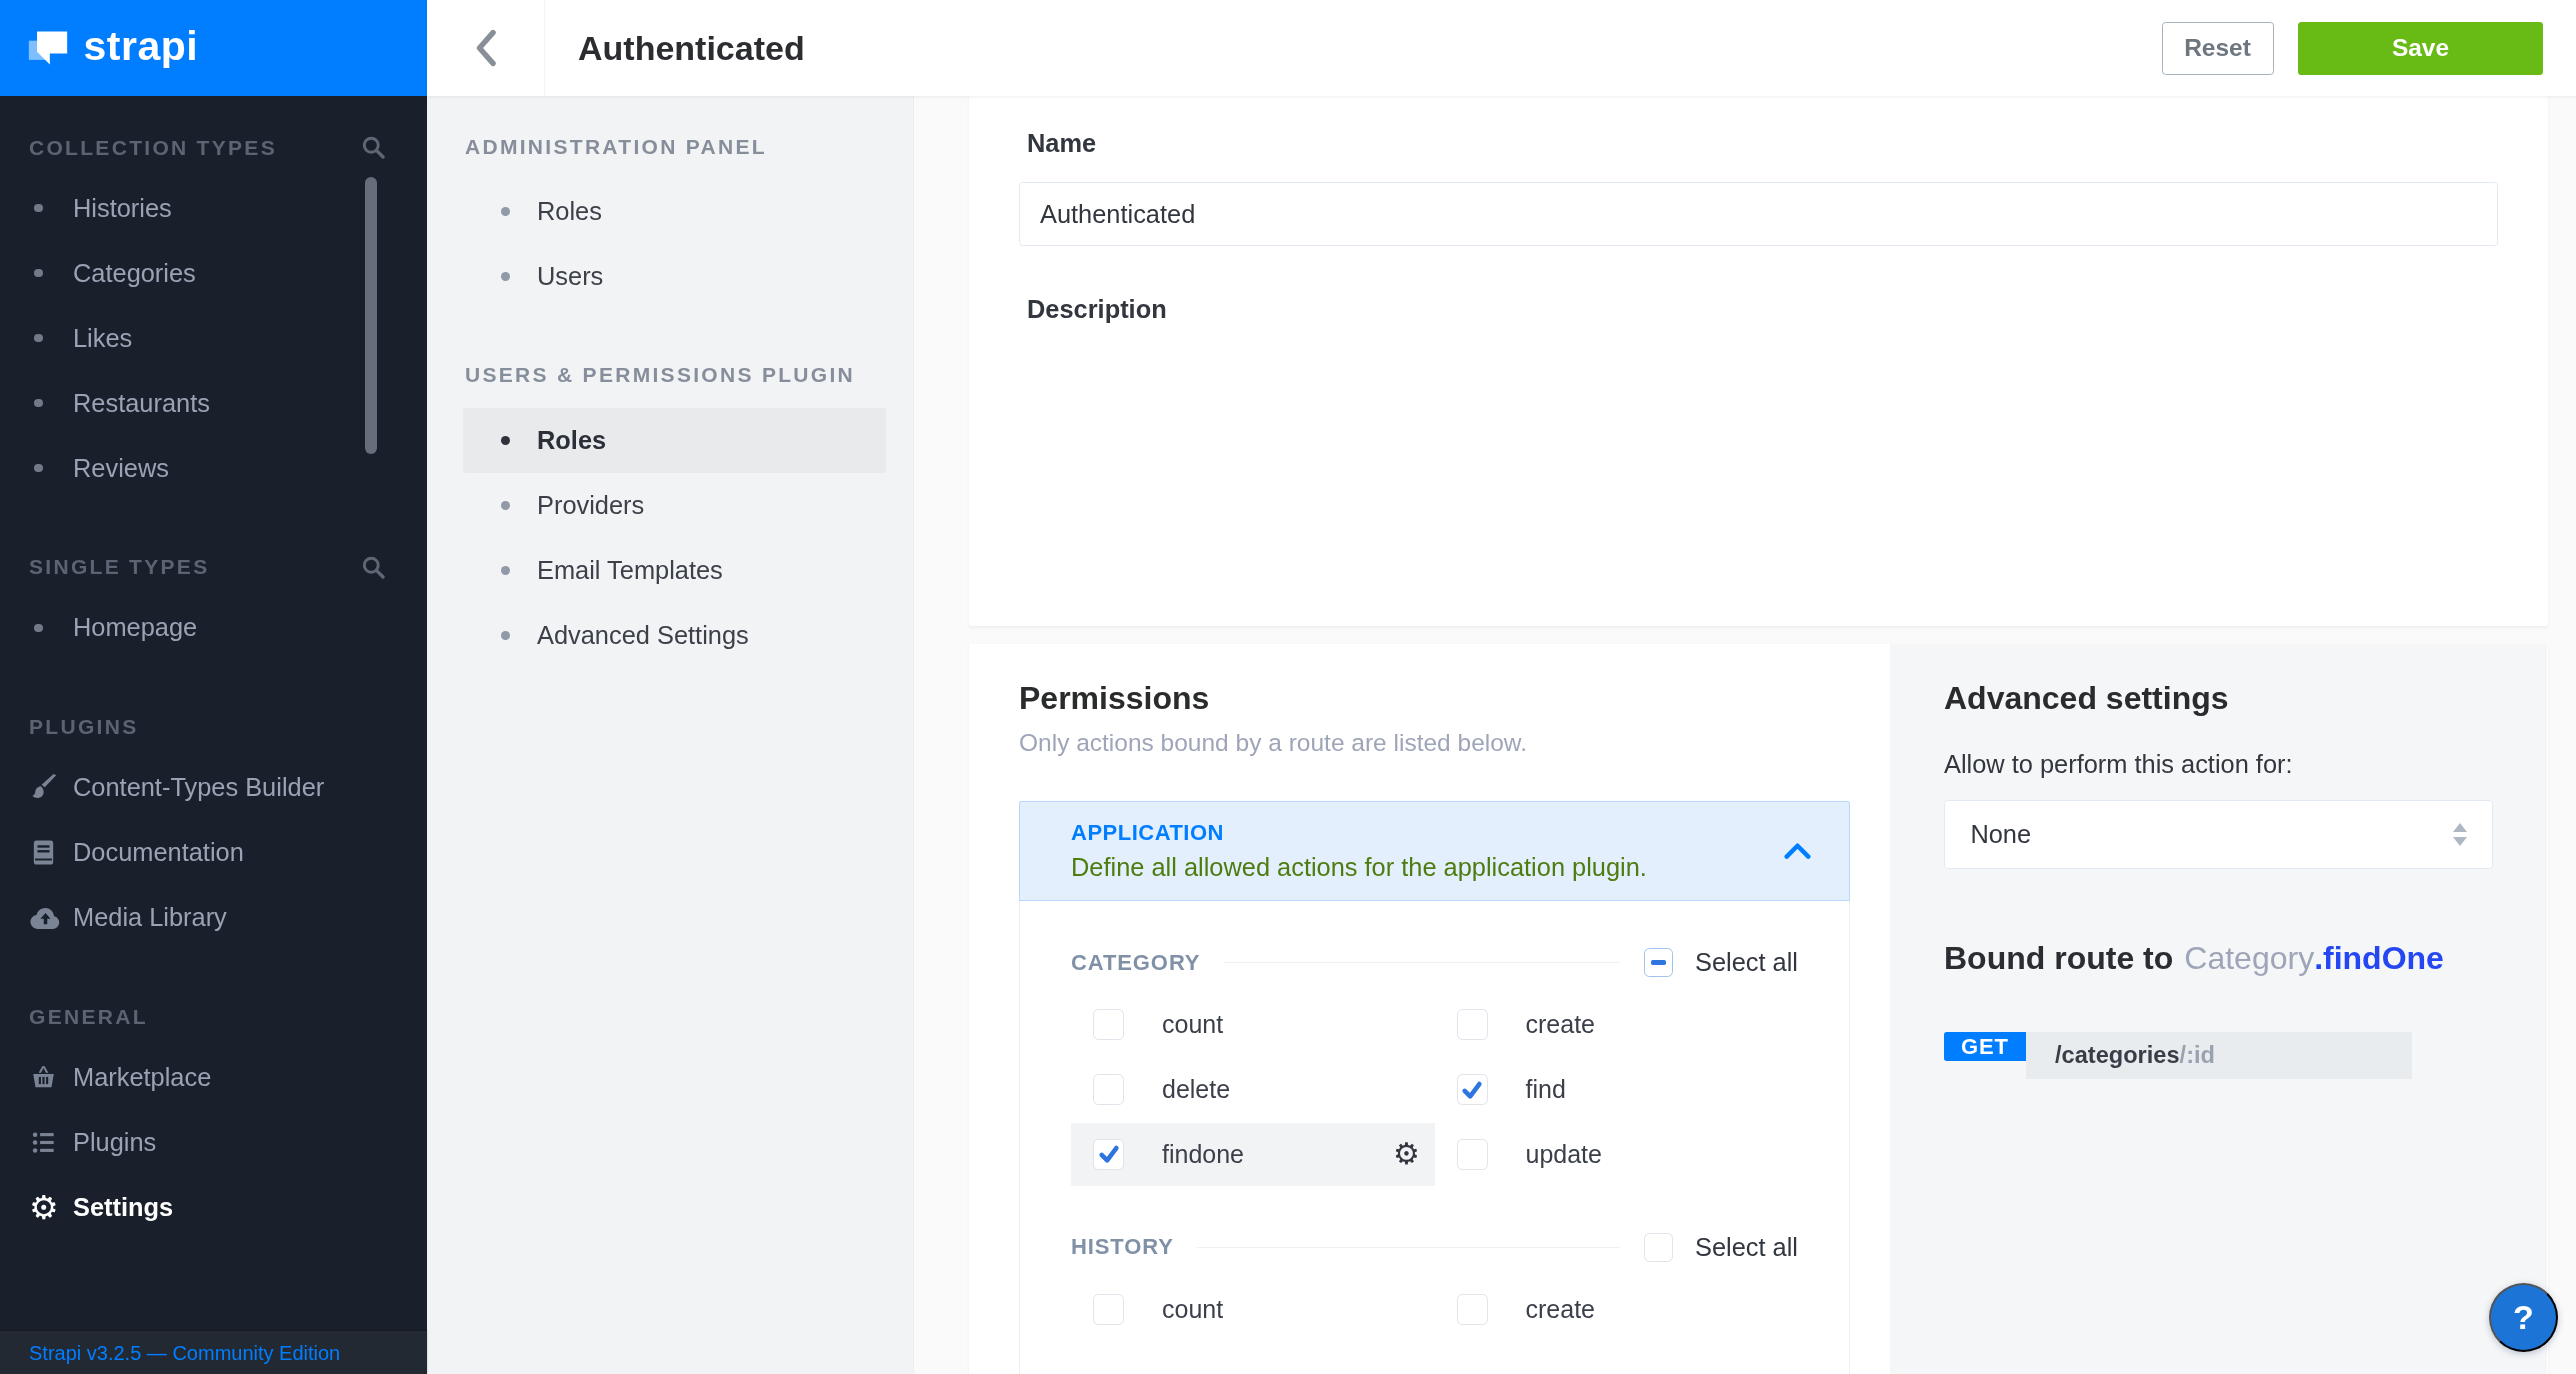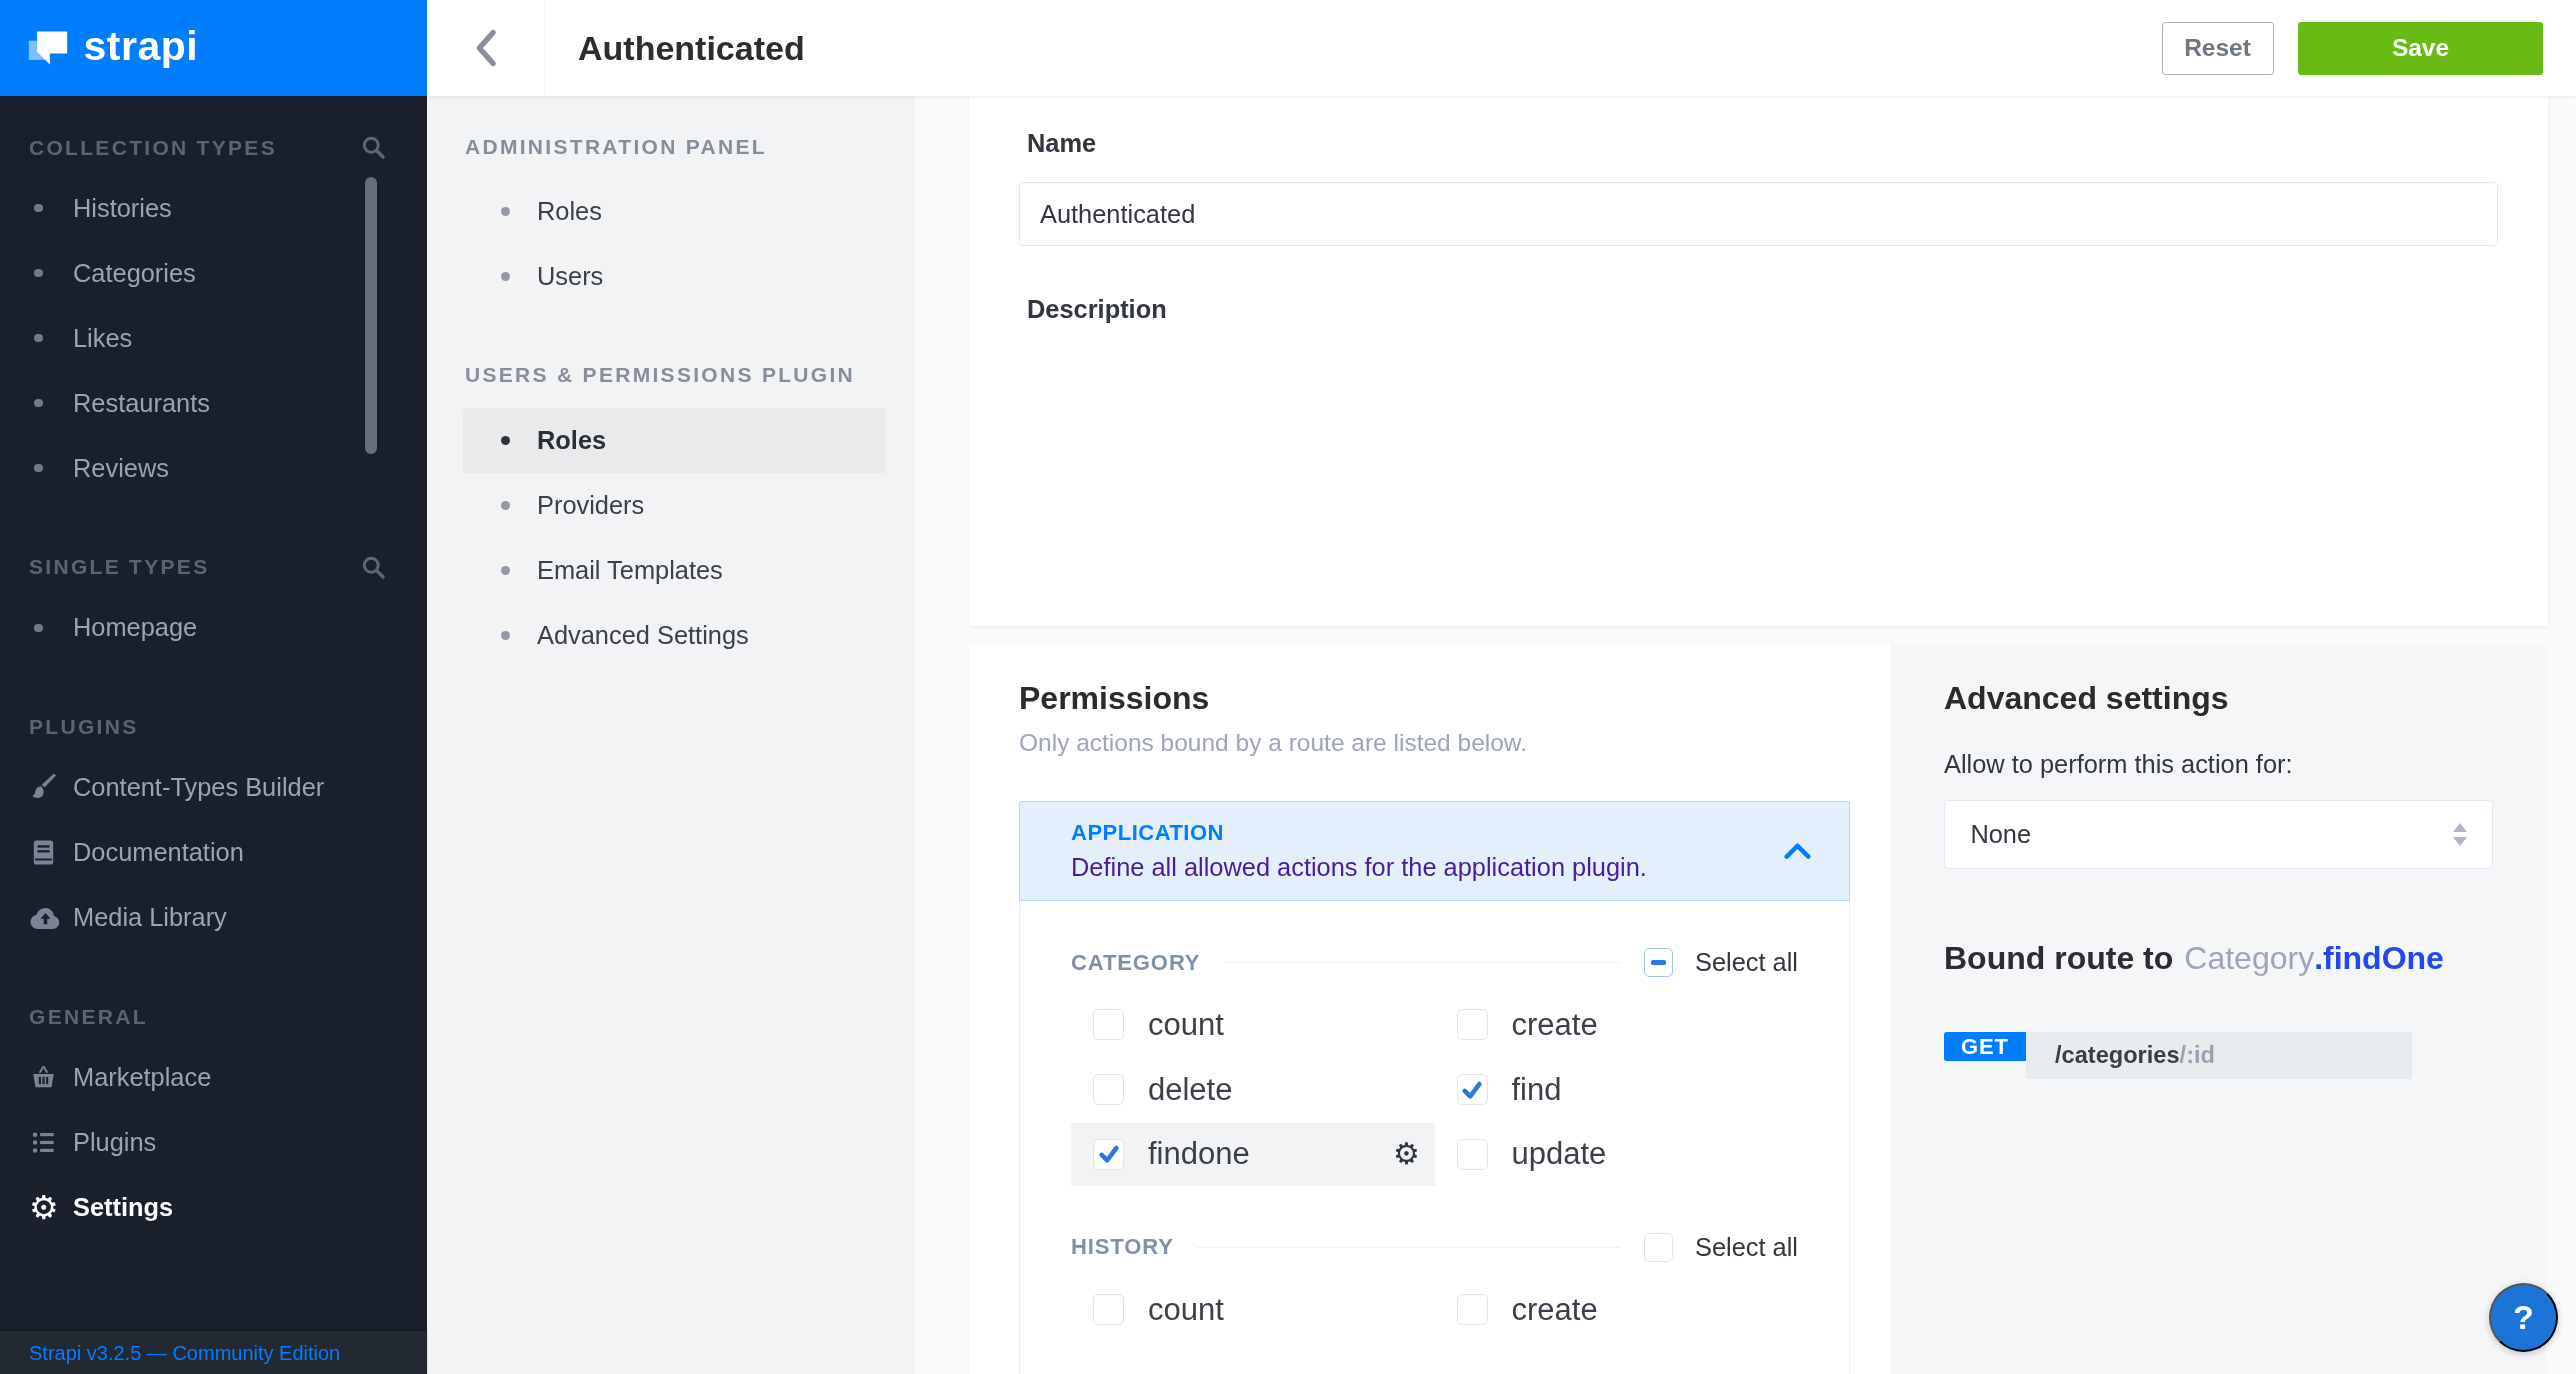--- a/index.html
+++ b/index.html
@@ -52,32 +52,32 @@
   .field-label { position:absolute; left:58px; font-size:25.4px; font-weight:600; color:#32363f; }
   .input-text { position:absolute; left:50px; width:1479px; height:64px; border:0.9px solid #e3e9f3; border-radius:3.6px; background:#fff; font-family:inherit; font-size:25.4px; color:#32363f; padding:0 20px; outline:none; }
   .textarea { position:absolute; left:50px; top:251px; width:1479px; height:200px; border:0.9px solid #e3e9f3; border-radius:3.6px; background:#fff; font-family:inherit; font-size:25.4px; color:#32363f; padding:14.5px 20px; resize:none; outline:none; line-height:1.4; }
   .card-bottom { position:absolute; left:969px; top:644px; width:1579px; height:762px; background:#fff; box-shadow:0 1.8px 3.6px rgba(16,22,34,.05); border-radius:2.7px 2.7px 0 0; }
   .perm-pane { position:absolute; left:0; top:0; width:921px; height:100%; background:#fff; border-radius:2.7px 0 0 0; }
   .perm-title { position:absolute; left:50px; top:36px; font-size:32px; font-weight:700; color:#292b2c; }
   .perm-subtitle { position:absolute; left:50px; top:85px; font-size:24.5px; color:#9ea5b8; }
   .app-collapse-header { position:absolute; left:50px; top:157px; width:831px; height:100px; background:#e3effc; border:0.9px solid #b8d8fb; border-radius:1.8px 1.8px 0 0; display:flex; align-items:center; padding:0 38px 0 51px; cursor:pointer; }
   .app-collapse-header .txt { display:flex; flex-direction:column; gap:7.3px; }
   .app-name { color:#007eff; font-size:22px; font-weight:700; letter-spacing:0.5px; }
-  .app-desc { color:#4c1d95; font-size:25.4px; }
+  .app-desc { color:#4d7c0f; font-size:25.4px; }
   .app-collapse-header .chev { margin-left:auto; }
   .app-collapse-body { position:absolute; left:50px; top:257px; bottom:0; width:831px; border:0.9px solid #eceff4; border-top:none; padding:0 51px; }
   .perm-group { margin-top:47px; }
   .perm-group-head { display:flex; align-items:center; }
   .perm-group-head .gname { color:#8091a7; font-size:22px; font-weight:600; letter-spacing:0.9px; }
   .perm-group-head .gline { flex:1; height:0.9px; background:#edf0f5; margin:0 23.6px; }
   .perm-group-head .sel-lbl { font-size:25.4px; color:#32363f; margin-left:22px; }
   .perm-grid { margin-top:16.3px; display:grid; grid-template-columns:1fr 1fr; grid-auto-rows:63px; row-gap:1.8px; }
   .perm-action { display:flex; align-items:center; padding-left:22px; cursor:pointer; }
   .perm-action.highlighted { background:#f2f3f4; }
-  .perm-action .alabel { font-size:31px; color:#3b3f49; margin-left:24px; }
+  .perm-action .alabel { font-size:25px; color:#3b3f49; margin-left:38px; }
   .perm-action .gear-glyph { margin-left:auto; margin-right:14.5px; font-size:30px; color:#32363f; }
   .cb { width:31px; height:31px; border:1.8px solid #dfe3ea; border-radius:5.4px; background:#fff; display:flex; align-items:center; justify-content:center; flex:none; cursor:pointer; }
   .cb.small { width:29px; height:29px; }
   .cb.ind { border-color:#9fc3ea; }
   .cb .dash { width:14.5px; height:4.5px; border-radius:1.8px; background:#2e75e0; }
   
   .adv-pane { position:absolute; left:921px; top:0; width:657px; height:100%; background:#f5f6f7; border-radius:0 2.7px 0 0; }
   .adv-title { position:absolute; left:54px; top:36px; font-size:32px; font-weight:700; color:#292b2c; }
   .adv-allow-label { position:absolute; left:54px; top:106px; font-size:25.4px; color:#32363f; }
   .adv-select { position:absolute; left:54px; top:156px; width:549px; height:69px; background:#fff; border:0.9px solid #e3e9f3; border-radius:3.6px; display:flex; align-items:center; padding:0 25.4px; cursor:pointer; }

